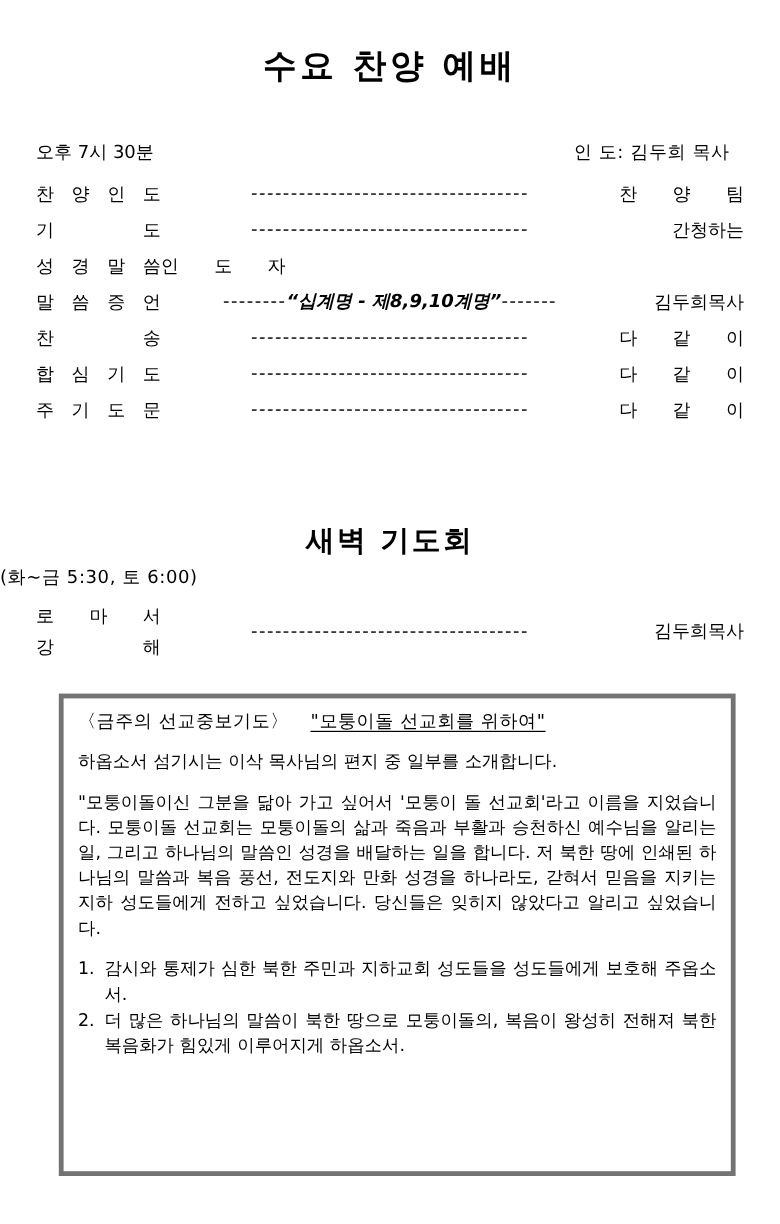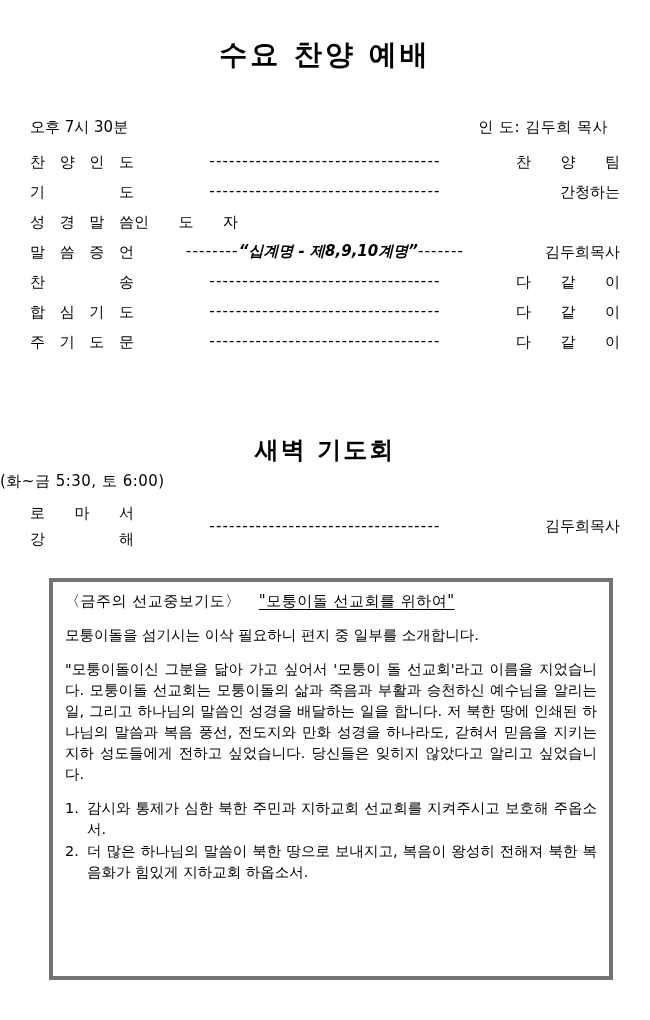--- a/index.html
+++ b/index.html
@@ -327,26 +327,26 @@
   <div class="dawn-dash">-----------------------------------</div>
   <div class="dawn-person">김두희목사</div>
 </div>
 
 <div class="mission-box">
   <div class="mission-head">
     <span class="mission-head-label">〈금주의 선교중보기도〉</span>
     <span class="mission-head-topic">"모퉁이돌 선교회를 위하여"</span>
   </div>
 
-  <p class="mission-p">모퉁이돌을 섬기시는 이삭 필요하니 편지 중 일부를 소개합니다.</p>
+  <p class="mission-p">하옵소서 섬기시는 이삭 목사님의 편지 중 일부를 소개합니다.</p>
   <p class="mission-p">"모퉁이돌이신 그분을 닮아 가고 싶어서 '모퉁이 돌 선교회'라고 이름을 지었습니다. 모퉁이돌 선교회는 모퉁이돌의 삶과 죽음과 부활과 승천하신 예수님을 알리는 일, 그리고 하나님의 말씀인 성경을 배달하는 일을 합니다. 저 북한 땅에 인쇄된 하나님의 말씀과 복음 풍선, 전도지와 만화 성경을 하나라도, 갇혀서 믿음을 지키는 지하 성도들에게 전하고 싶었습니다. 당신들은 잊히지 않았다고 알리고 싶었습니다.</p>
 
   <div id="prayer-items">
       <div class="pray-item">
         <div class="pray-num">1.</div>
-        <div class="pray-text">감시와 통제가 심한 북한 주민과 지하교회 선교회를 지켜주시고 보호해 주옵소서.</div>
+        <div class="pray-text">감시와 통제가 심한 북한 주민과 지하교회 성도들을 성도들에게 보호해 주옵소서.</div>
       </div>
       <div class="pray-item">
         <div class="pray-num">2.</div>
-        <div class="pray-text">더 많은 하나님의 말씀이 북한 땅으로 보내지고, 복음이 왕성히 전해져 북한 복음화가 힘있게 지하교회 하옵소서.</div>
+        <div class="pray-text">더 많은 하나님의 말씀이 북한 땅으로 모퉁이돌의, 복음이 왕성히 전해져 북한 복음화가 힘있게 이루어지게 하옵소서.</div>
       </div>
     </div>
 </div>
 
 </body></html>

